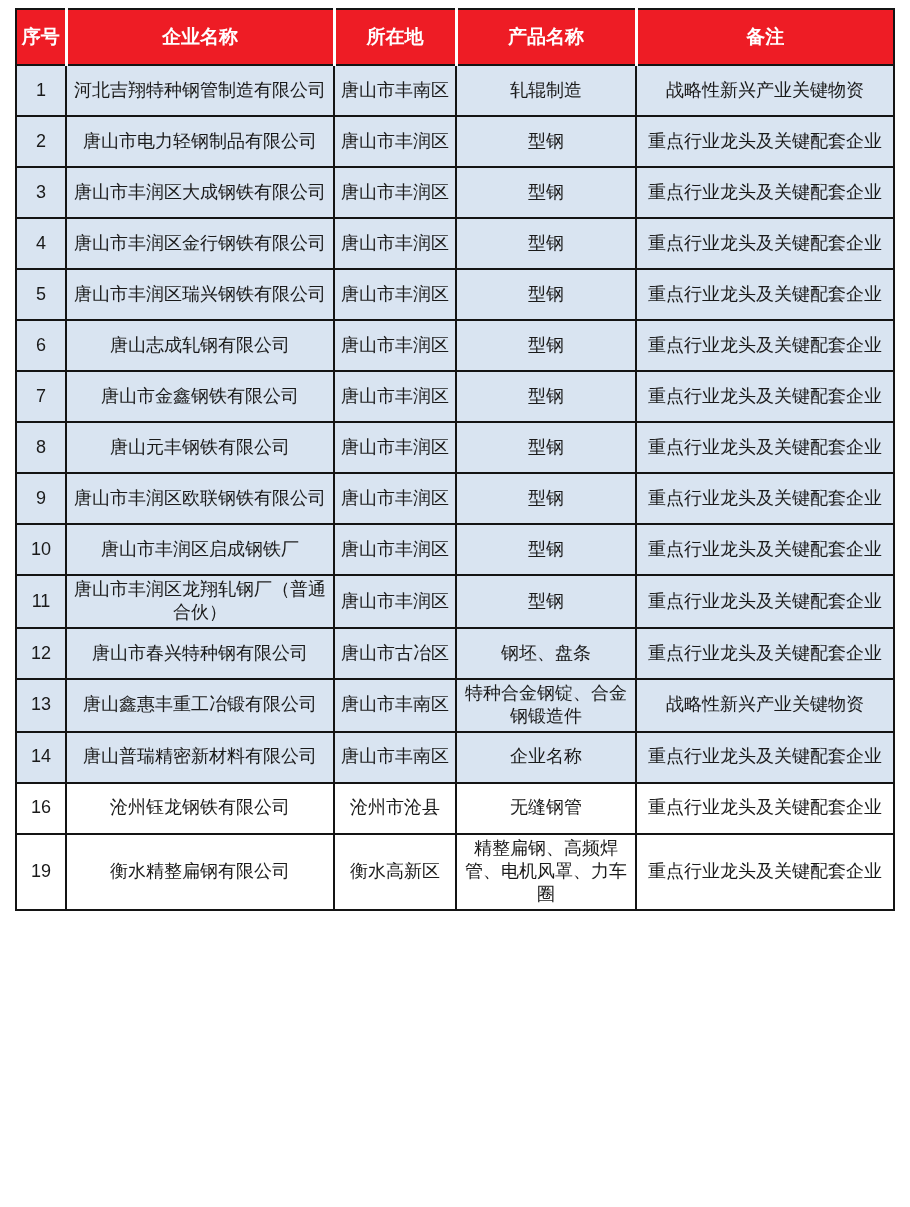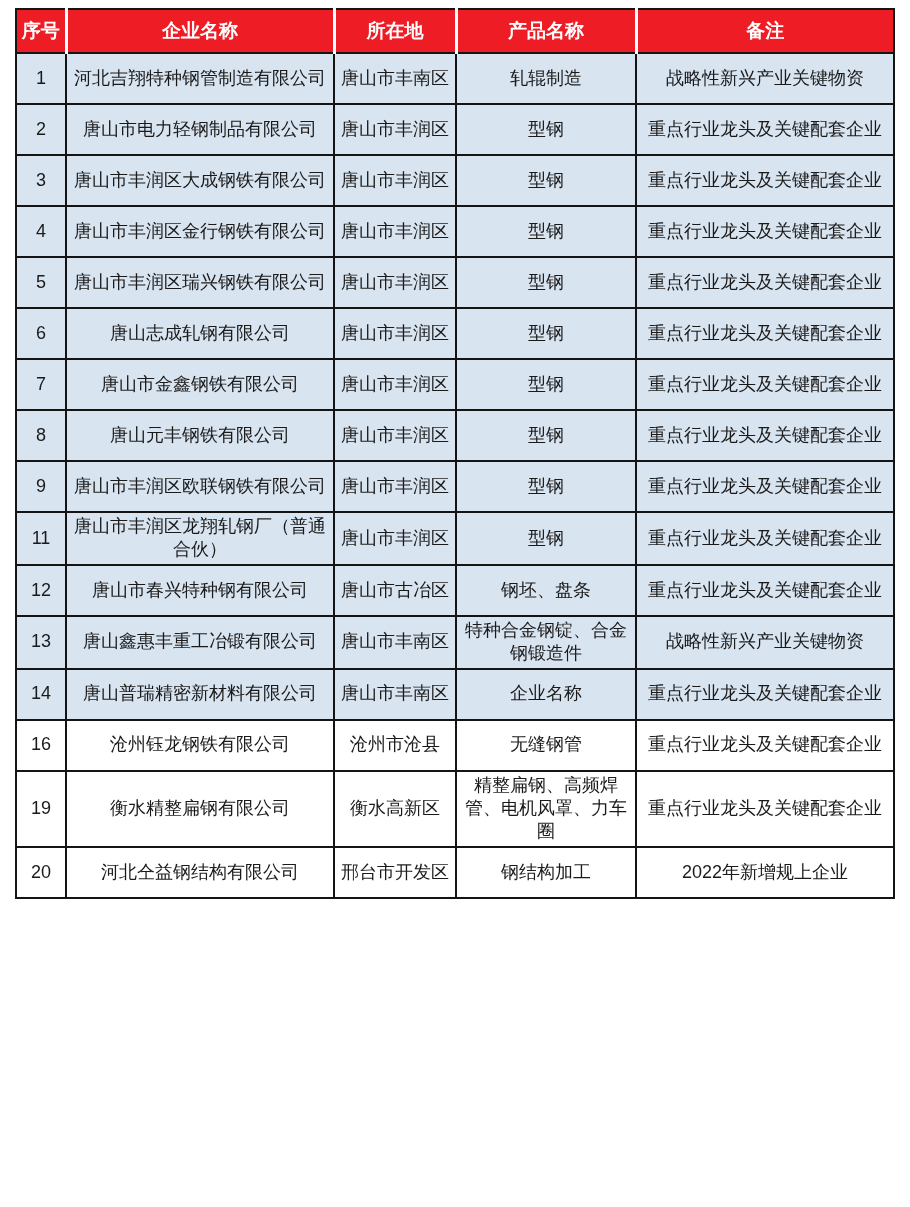--- a/index.html
+++ b/index.html
@@ -24,21 +24,21 @@
   table.enterprise{
     border-collapse:collapse;
     table-layout:fixed;
     width:878px;
   }
   table.enterprise th{
     background:var(--header-bg);
     color:var(--header-text);
     font-weight:bold;
     font-size:19px;
-    height:44px;
+    height:56px;
     text-align:center;
     vertical-align:middle;
     padding:2px 4px;
     border-left:3px solid var(--header-divider);
     border-right:3px solid var(--header-divider);
     border-top:2px solid var(--border);
     border-bottom:2px solid var(--border);
   }
   table.enterprise th:first-child{border-left:2px solid var(--border);}
   table.enterprise th:last-child{border-right:2px solid var(--border);}
@@ -136,20 +136,27 @@
           <td class="cell-remark">重点行业龙头及关键配套企业</td>
         </tr>
         <tr class="band-blue">
           <td class="cell-no">9</td>
           <td class="cell-company">唐山市丰润区欧联钢铁有限公司</td>
           <td class="cell-location">唐山市丰润区</td>
           <td class="cell-product">型钢</td>
           <td class="cell-remark">重点行业龙头及关键配套企业</td>
         </tr>
         <tr class="band-blue">
+          <td class="cell-no">10</td>
+          <td class="cell-company">唐山市丰润区启成钢铁厂</td>
+          <td class="cell-location">唐山市丰润区</td>
+          <td class="cell-product">型钢</td>
+          <td class="cell-remark">重点行业龙头及关键配套企业</td>
+        </tr>
+        <tr class="band-blue">
           <td class="cell-no">11</td>
           <td class="cell-company">唐山市丰润区龙翔轧钢厂（普通合伙）</td>
           <td class="cell-location">唐山市丰润区</td>
           <td class="cell-product">型钢</td>
           <td class="cell-remark">重点行业龙头及关键配套企业</td>
         </tr>
         <tr class="band-blue">
           <td class="cell-no">12</td>
           <td class="cell-company">唐山市春兴特种钢有限公司</td>
           <td class="cell-location">唐山市古冶区</td>
@@ -177,22 +184,15 @@
           <td class="cell-product">无缝钢管</td>
           <td class="cell-remark">重点行业龙头及关键配套企业</td>
         </tr>
         <tr class="band-white">
           <td class="cell-no">19</td>
           <td class="cell-company">衡水精整扁钢有限公司</td>
           <td class="cell-location">衡水高新区</td>
           <td class="cell-product">精整扁钢、高频焊管、电机风罩、力车圈</td>
           <td class="cell-remark">重点行业龙头及关键配套企业</td>
         </tr>
-        <tr class="band-white">
-          <td class="cell-no">20</td>
-          <td class="cell-company">河北仝益钢结构有限公司</td>
-          <td class="cell-location">邢台市开发区</td>
-          <td class="cell-product">钢结构加工</td>
-          <td class="cell-remark">2022年新增规上企业</td>
-        </tr>
       </tbody>
   </table>
 </div>
 
 </body></html>

